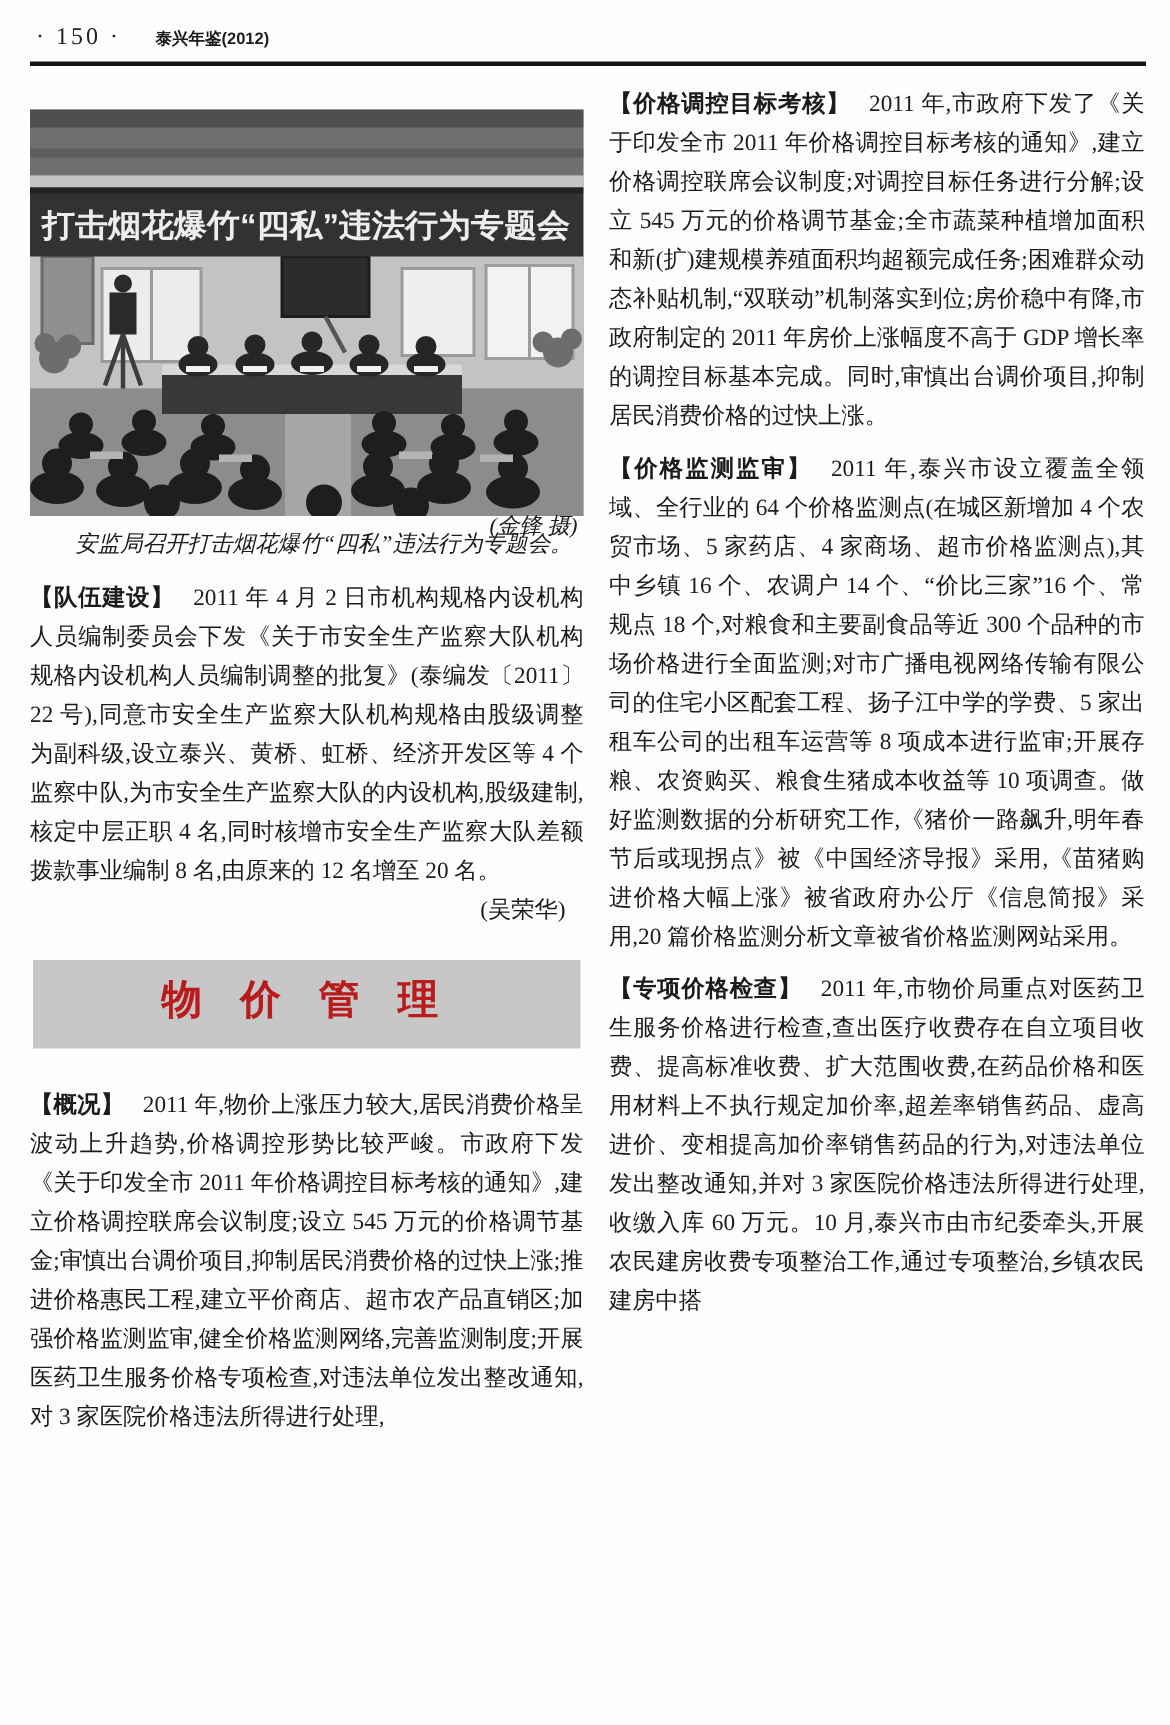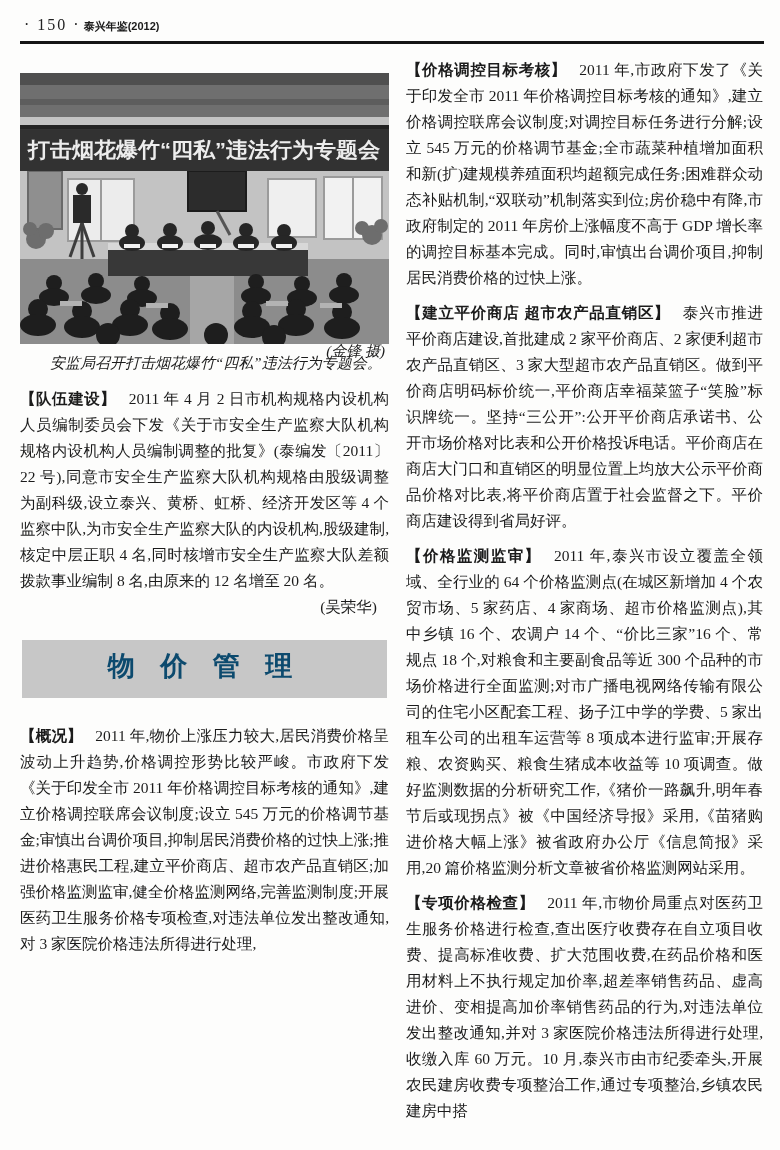--- a/index.html
+++ b/index.html
@@ -2,37 +2,37 @@
 <html lang="zh"><head>
 <meta charset="utf-8">
 <style>
   html,body{margin:0;padding:0;}
   body{
     width:780px;height:1150px;overflow:hidden;
     background:#fdfdfc;color:#1b1b1b;
     font-family:"Liberation Serif","DejaVu Serif",serif;
   }
   .page{box-sizing:border-box;width:780px;height:1150px;padding:16px 16px 0 20px;overflow:hidden;}
-  .hdr{display:flex;align-items:baseline;gap:3px;padding-left:4px;}
+  .hdr{display:flex;align-items:baseline;gap:23px;padding-left:4px;}
   .page-marker{font-size:16px;letter-spacing:2px;color:#222;}
   .book-title{font-family:"Liberation Sans","DejaVu Sans",sans-serif;font-weight:700;font-size:11px;}
   .rule{height:3px;background:#151515;margin:7px 0 13px;}
   .cols{display:flex;gap:17px;}
   .col{font-size:15.5px;line-height:26px;text-align:justify;}
   .col-left{width:369px;}
   .col-right{width:357px;}
   .col p{margin:0 0 9px;}
   .lbl{font-family:Liberation Sans, sans-serif;font-weight:700;margin-right:0.8em;}
   .sig{display:block;text-align:right;padding-right:12px;}
   figure{margin:16px 0 2px;}
   .photo{display:block;width:369px;height:271px;background:#9a9a9a;}
   .caption{font-size:15px;line-height:25px;margin:7px 0 10px;position:relative;text-indent:2em;font-style:italic;}
   .credit{position:absolute;right:4px;bottom:12px;}
   .section-box{background:#c7c7c7;margin:20px 2px 25px;padding:13px 0 15px;text-align:center;}
-  .section-title{font-family:"Liberation Sans","DejaVu Sans",sans-serif;font-size:27px;font-weight:700;letter-spacing:9px;color:#0c4a6e;}
+  .section-title{font-family:"Liberation Sans","DejaVu Sans",sans-serif;font-size:27px;font-weight:700;letter-spacing:9px;color:#b91c1c;}
 </style>
 </head>
 <body>
 
 <div class="page">
 
   <div class="hdr">
     <span class="page-marker">· 150 ·</span>
     <span class="book-title">泰兴年鉴(2012)</span>
   </div>
@@ -170,23 +170,20 @@
         <b class="lbl">【概况】</b><span>2011 年,物价上涨压力较大,居民消费价格呈波动上升趋势,价格调控形势比较严峻。市政府下发《关于印发全市 2011 年价格调控目标考核的通知》,建立价格调控联席会议制度;设立 545 万元的价格调节基金;审慎出台调价项目,抑制居民消费价格的过快上涨;推进价格惠民工程,建立平价商店、超市农产品直销区;加强价格监测监审,健全价格监测网络,完善监测制度;开展医药卫生服务价格专项检查,对违法单位发出整改通知,对 3 家医院价格违法所得进行处理,</span>
       </p>
     </div>
 
     <div class="col col-right">
 
       <p>
         <b class="lbl">【价格调控目标考核】</b><span>2011 年,市政府下发了《关于印发全市 2011 年价格调控目标考核的通知》,建立价格调控联席会议制度;对调控目标任务进行分解;设立 545 万元的价格调节基金;全市蔬菜种植增加面积和新(扩)建规模养殖面积均超额完成任务;困难群众动态补贴机制,“双联动”机制落实到位;房价稳中有降,市政府制定的 2011 年房价上涨幅度不高于 GDP 增长率的调控目标基本完成。同时,审慎出台调价项目,抑制居民消费价格的过快上涨。</span>
       </p>
 
-      <p>
-        <b class="lbl">【建立平价商店 超市农产品直销区】</b><span>泰兴市推进平价商店建设,首批建成 2 家平价商店、2 家便利超市农产品直销区、3 家大型超市农产品直销区。做到平价商店明码标价统一,平价商店幸福菜篮子“笑脸”标识牌统一。坚持“三公开”:公开平价商店承诺书、公开市场价格对比表和公开价格投诉电话。平价商店在商店大门口和直销区的明显位置上均放大公示平价商品价格对比表,将平价商店置于社会监督之下。平价商店建设得到省局好评。</span>
-      </p>
 
       <p>
         <b class="lbl">【价格监测监审】</b><span>2011 年,泰兴市设立覆盖全领域、全行业的 64 个价格监测点(在城区新增加 4 个农贸市场、5 家药店、4 家商场、超市价格监测点),其中乡镇 16 个、农调户 14 个、“价比三家”16 个、常规点 18 个,对粮食和主要副食品等近 300 个品种的市场价格进行全面监测;对市广播电视网络传输有限公司的住宅小区配套工程、扬子江中学的学费、5 家出租车公司的出租车运营等 8 项成本进行监审;开展存粮、农资购买、粮食生猪成本收益等 10 项调查。做好监测数据的分析研究工作,《猪价一路飙升,明年春节后或现拐点》被《中国经济导报》采用,《苗猪购进价格大幅上涨》被省政府办公厅《信息简报》采用,20 篇价格监测分析文章被省价格监测网站采用。</span>
       </p>
 
       <p>
         <b class="lbl">【专项价格检查】</b><span>2011 年,市物价局重点对医药卫生服务价格进行检查,查出医疗收费存在自立项目收费、提高标准收费、扩大范围收费,在药品价格和医用材料上不执行规定加价率,超差率销售药品、虚高进价、变相提高加价率销售药品的行为,对违法单位发出整改通知,并对 3 家医院价格违法所得进行处理,收缴入库 60 万元。10 月,泰兴市由市纪委牵头,开展农民建房收费专项整治工作,通过专项整治,乡镇农民建房中搭</span>
       </p>
     </div>
 

